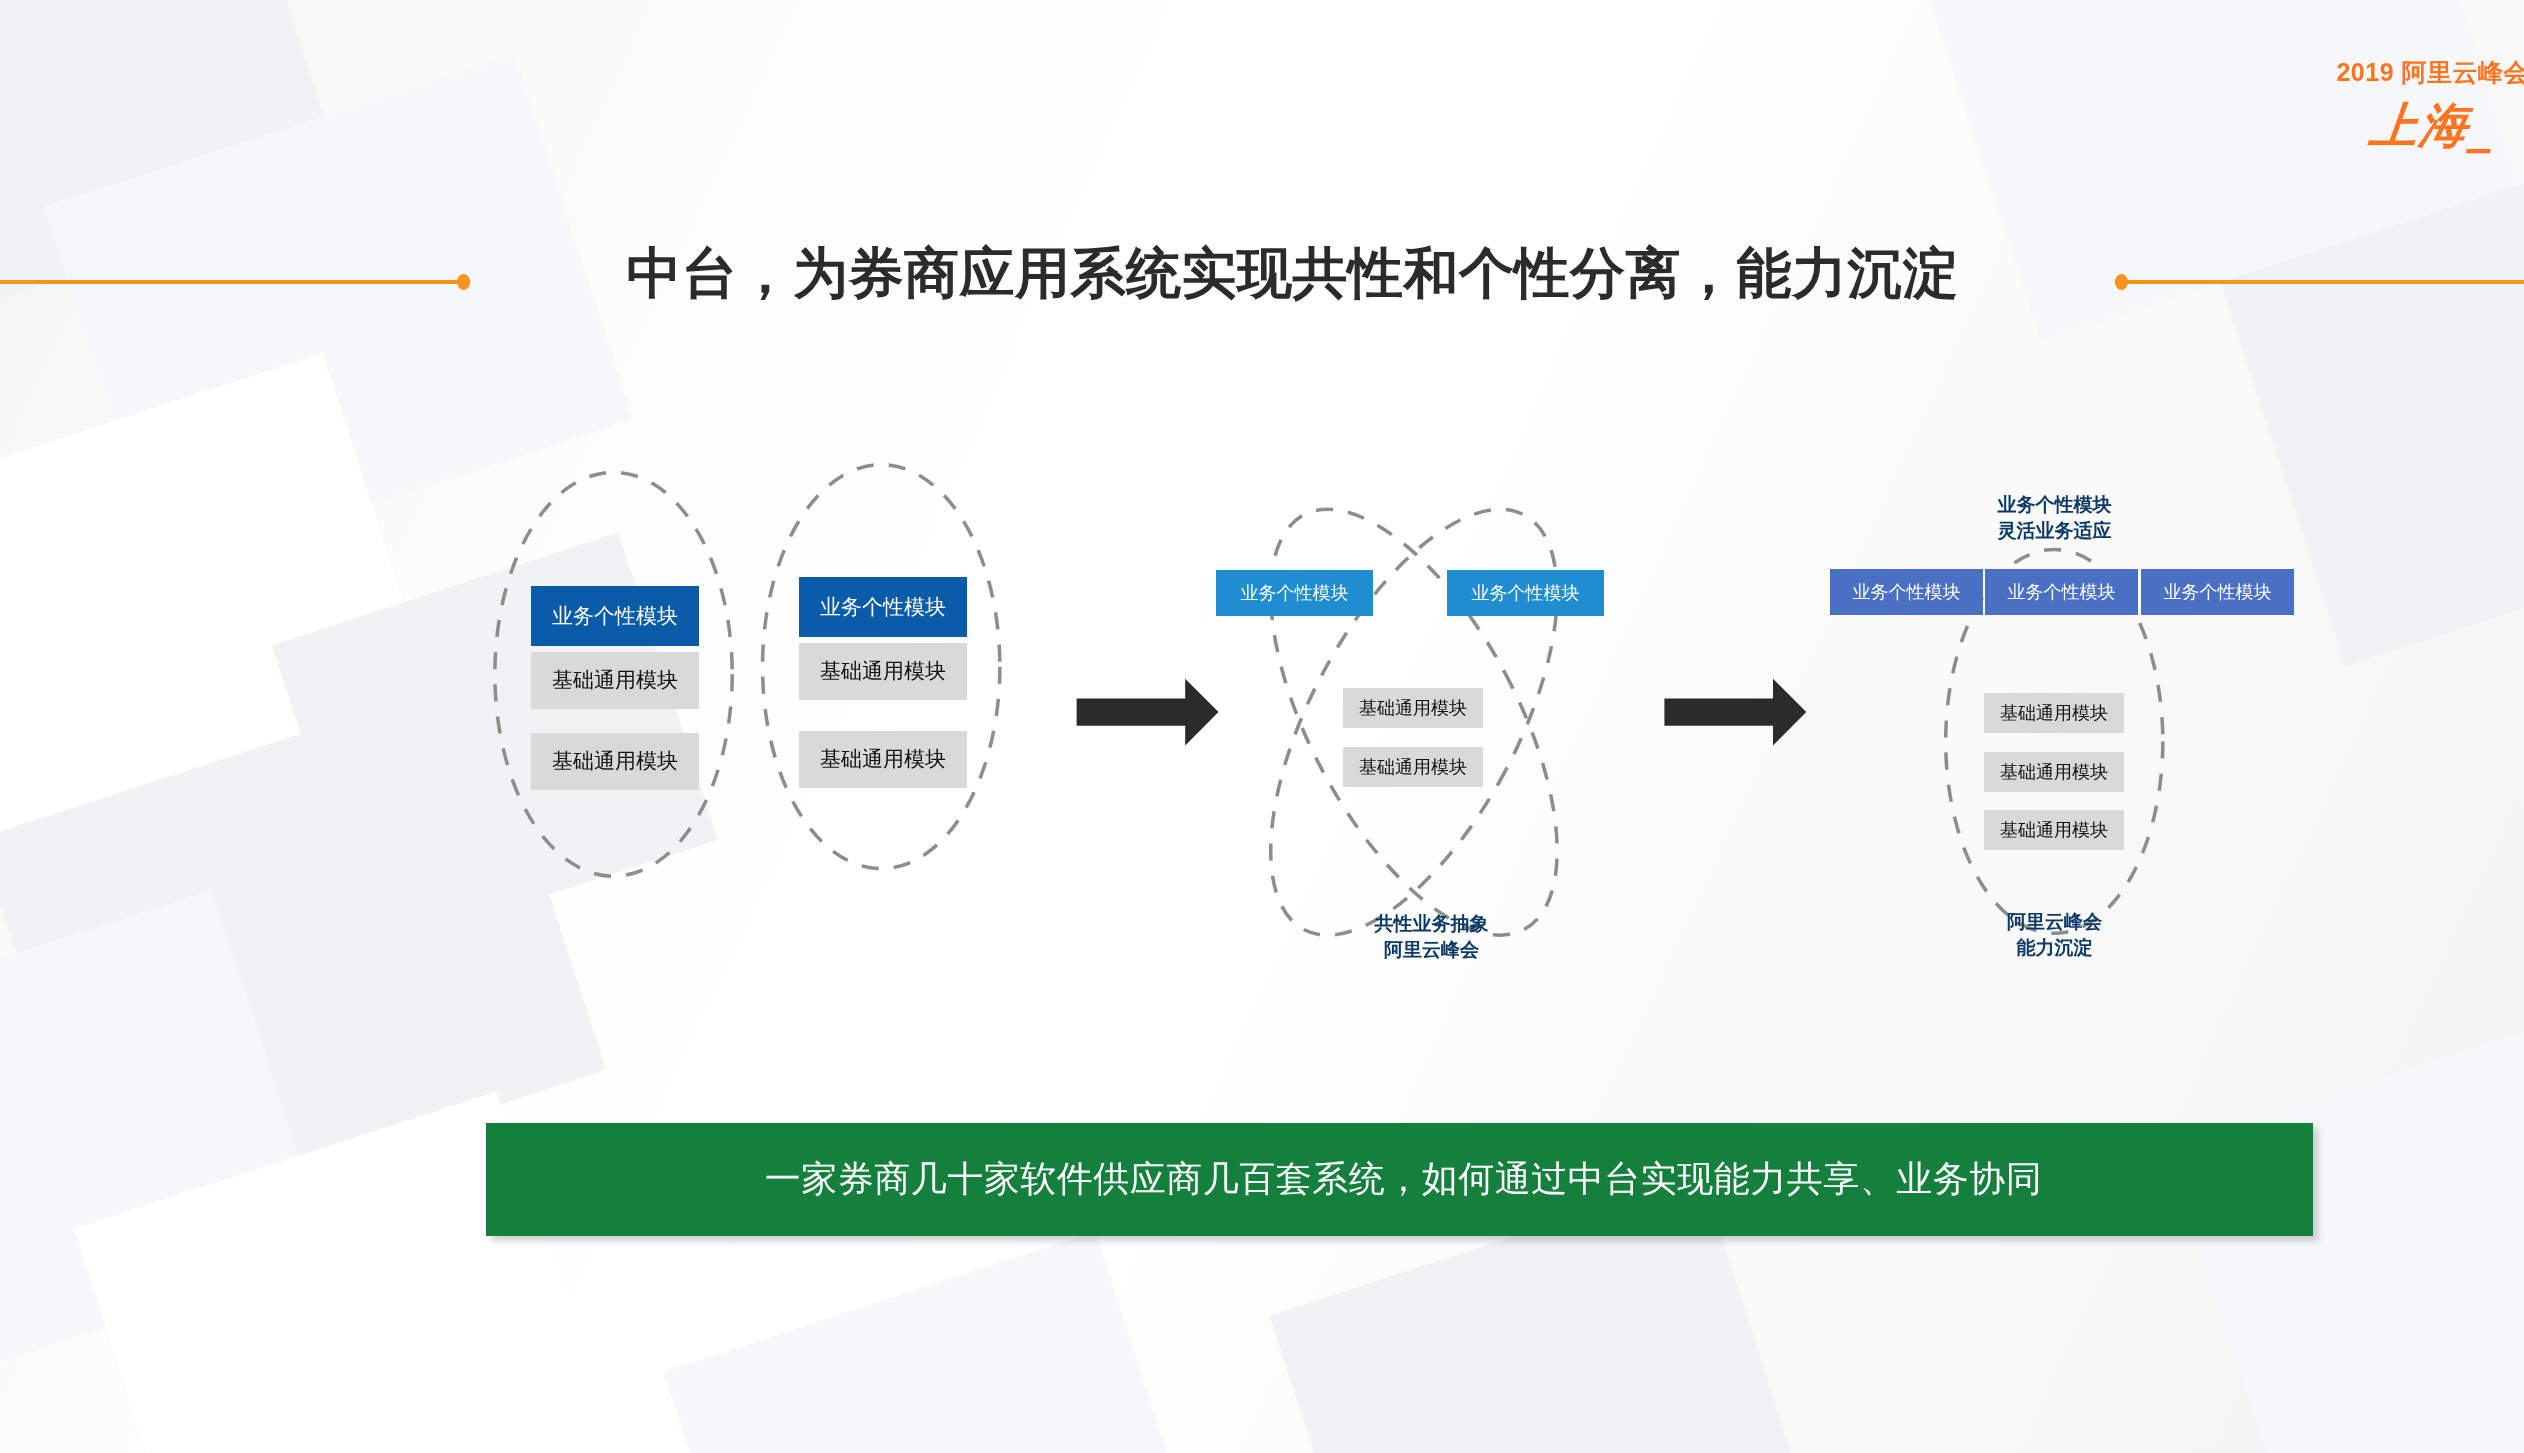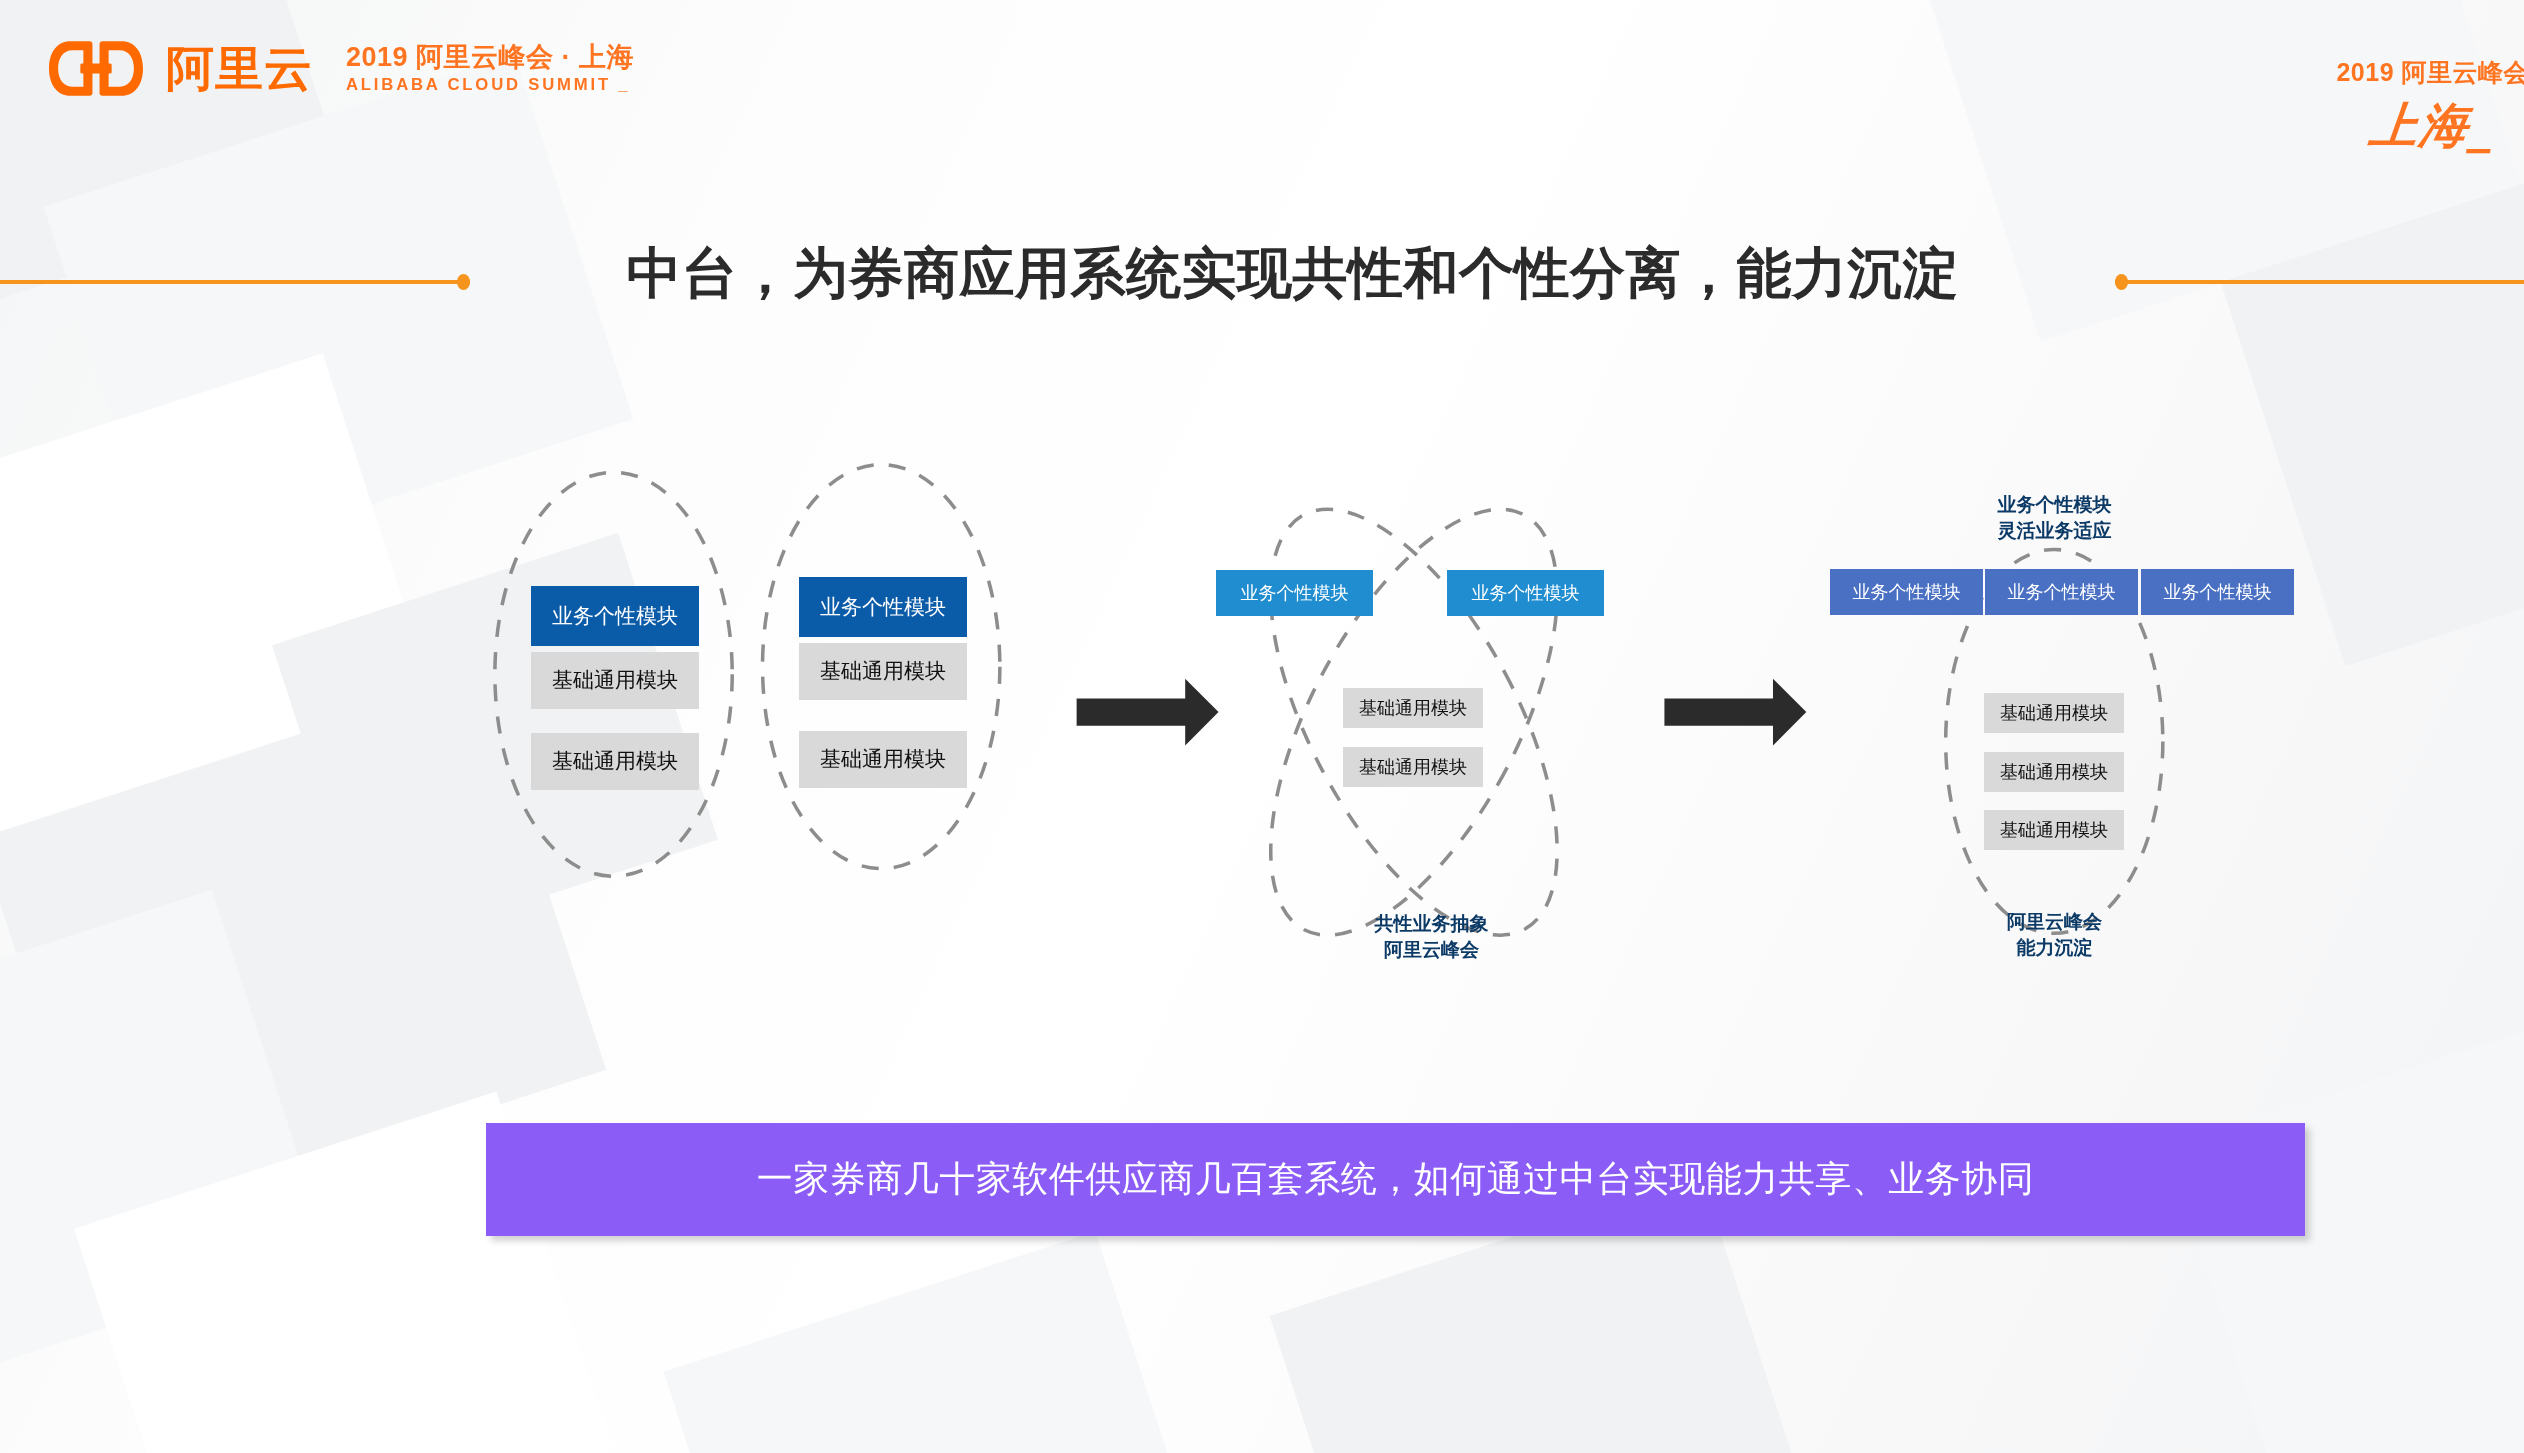--- a/index.html
+++ b/index.html
@@ -168,25 +168,26 @@
     white-space: nowrap;
   }
 
   
   #bottom-banner {
     position: absolute;
     left: 486px;
     top: 1123px;
     width: 1819px;
     height: 113px;
-    background: #8b5cf6;
+    background: #15803d;
     box-shadow: 4.5px 4.5px 6.6px rgba(0,0,0,0.18);
     display: flex;
     align-items: center;
     justify-content: center;
+    padding-left: 8px;
   }
   #bottom-banner .txt {
     font-size: 36px;
     color: #ffffff;
     letter-spacing: 0.5px;
     white-space: nowrap;
   }
 </style>
 </head>
 <body>
@@ -202,36 +203,20 @@
     <div class="shape lighter" style="left:-162px; top:949px; width:444px;  height:384px;  transform:rotate(-18deg);"></div>
     <div class="shape white" style="left:121px;  top:1151px; width:444px;  height:374px;  transform:rotate(-18deg);"></div>
     <div class="shape" style="left:313px;  top:581px; width:364px;  height:323px;  transform:rotate(-18deg);"></div>
     <div class="shape lighter" style="left:1969px; top:-111px; width:505px; height:384px;  transform:rotate(-18deg);"></div>
     <div class="shape" style="left:2272px; top:202px;  width:454px;  height:404px;  transform:rotate(-18deg);"></div>
     <div class="shape lighter" style="left:2222px; top:1060px; width:495px;  height:434px;  transform:rotate(-18deg);"></div>
     <div class="shape" style="left:1313px; top:1237px; width:454px;  height:353px;  transform:rotate(-18deg);"></div>
     <div class="shape lighter" style="left:707px; top:1293px; width:454px;  height:353px;  transform:rotate(-18deg);"></div>
   </div>
 
-  <div id="header-left">
-    <span class="ali-logo-mark">
-      <svg width="96" height="59" viewBox="0 0 190 116" xmlns="http://www.w3.org/2000/svg">
-        <path d="M44 4 h38 a6 6 0 0 1 6 6 v96 a6 6 0 0 1 -6 6 h-38 C20 112 2 92 2 58 S20 4 44 4 Z
-                 M48 22 C30 22 20 38 20 58 S30 94 48 94 h22 V22 Z" fill="#ff6a00"></path>
-        <path d="M146 4 h-38 a6 6 0 0 0 -6 6 v96 a6 6 0 0 0 6 6 h38 c24 0 42-20 42-54 S170 4 146 4 Z
-                 M142 22 c18 0 28 16 28 36 s-10 36-28 36 h-22 V22 Z" fill="#ff6a00"></path>
-        <rect x="64" y="48" width="62" height="20" rx="3" fill="#ff6a00"></rect>
-      </svg>
-    </span>
-    <span class="ali-logo-word">阿里云</span>
-    <span id="summit-lockup">
-      <div class="cn">2019 阿里云峰会 · 上海</div>
-      <div class="en">ALIBABA CLOUD SUMMIT _</div>
-    </span>
-  </div>
 
   <div id="header-right">
     <div class="cn-top">2019 阿里云峰会</div>
     <div class="brush">上海_</div>
   </div>
 
   <div id="title-rule-left">
     <span class="rule-dot"></span>
   </div>
   <div id="title-rule-right">

